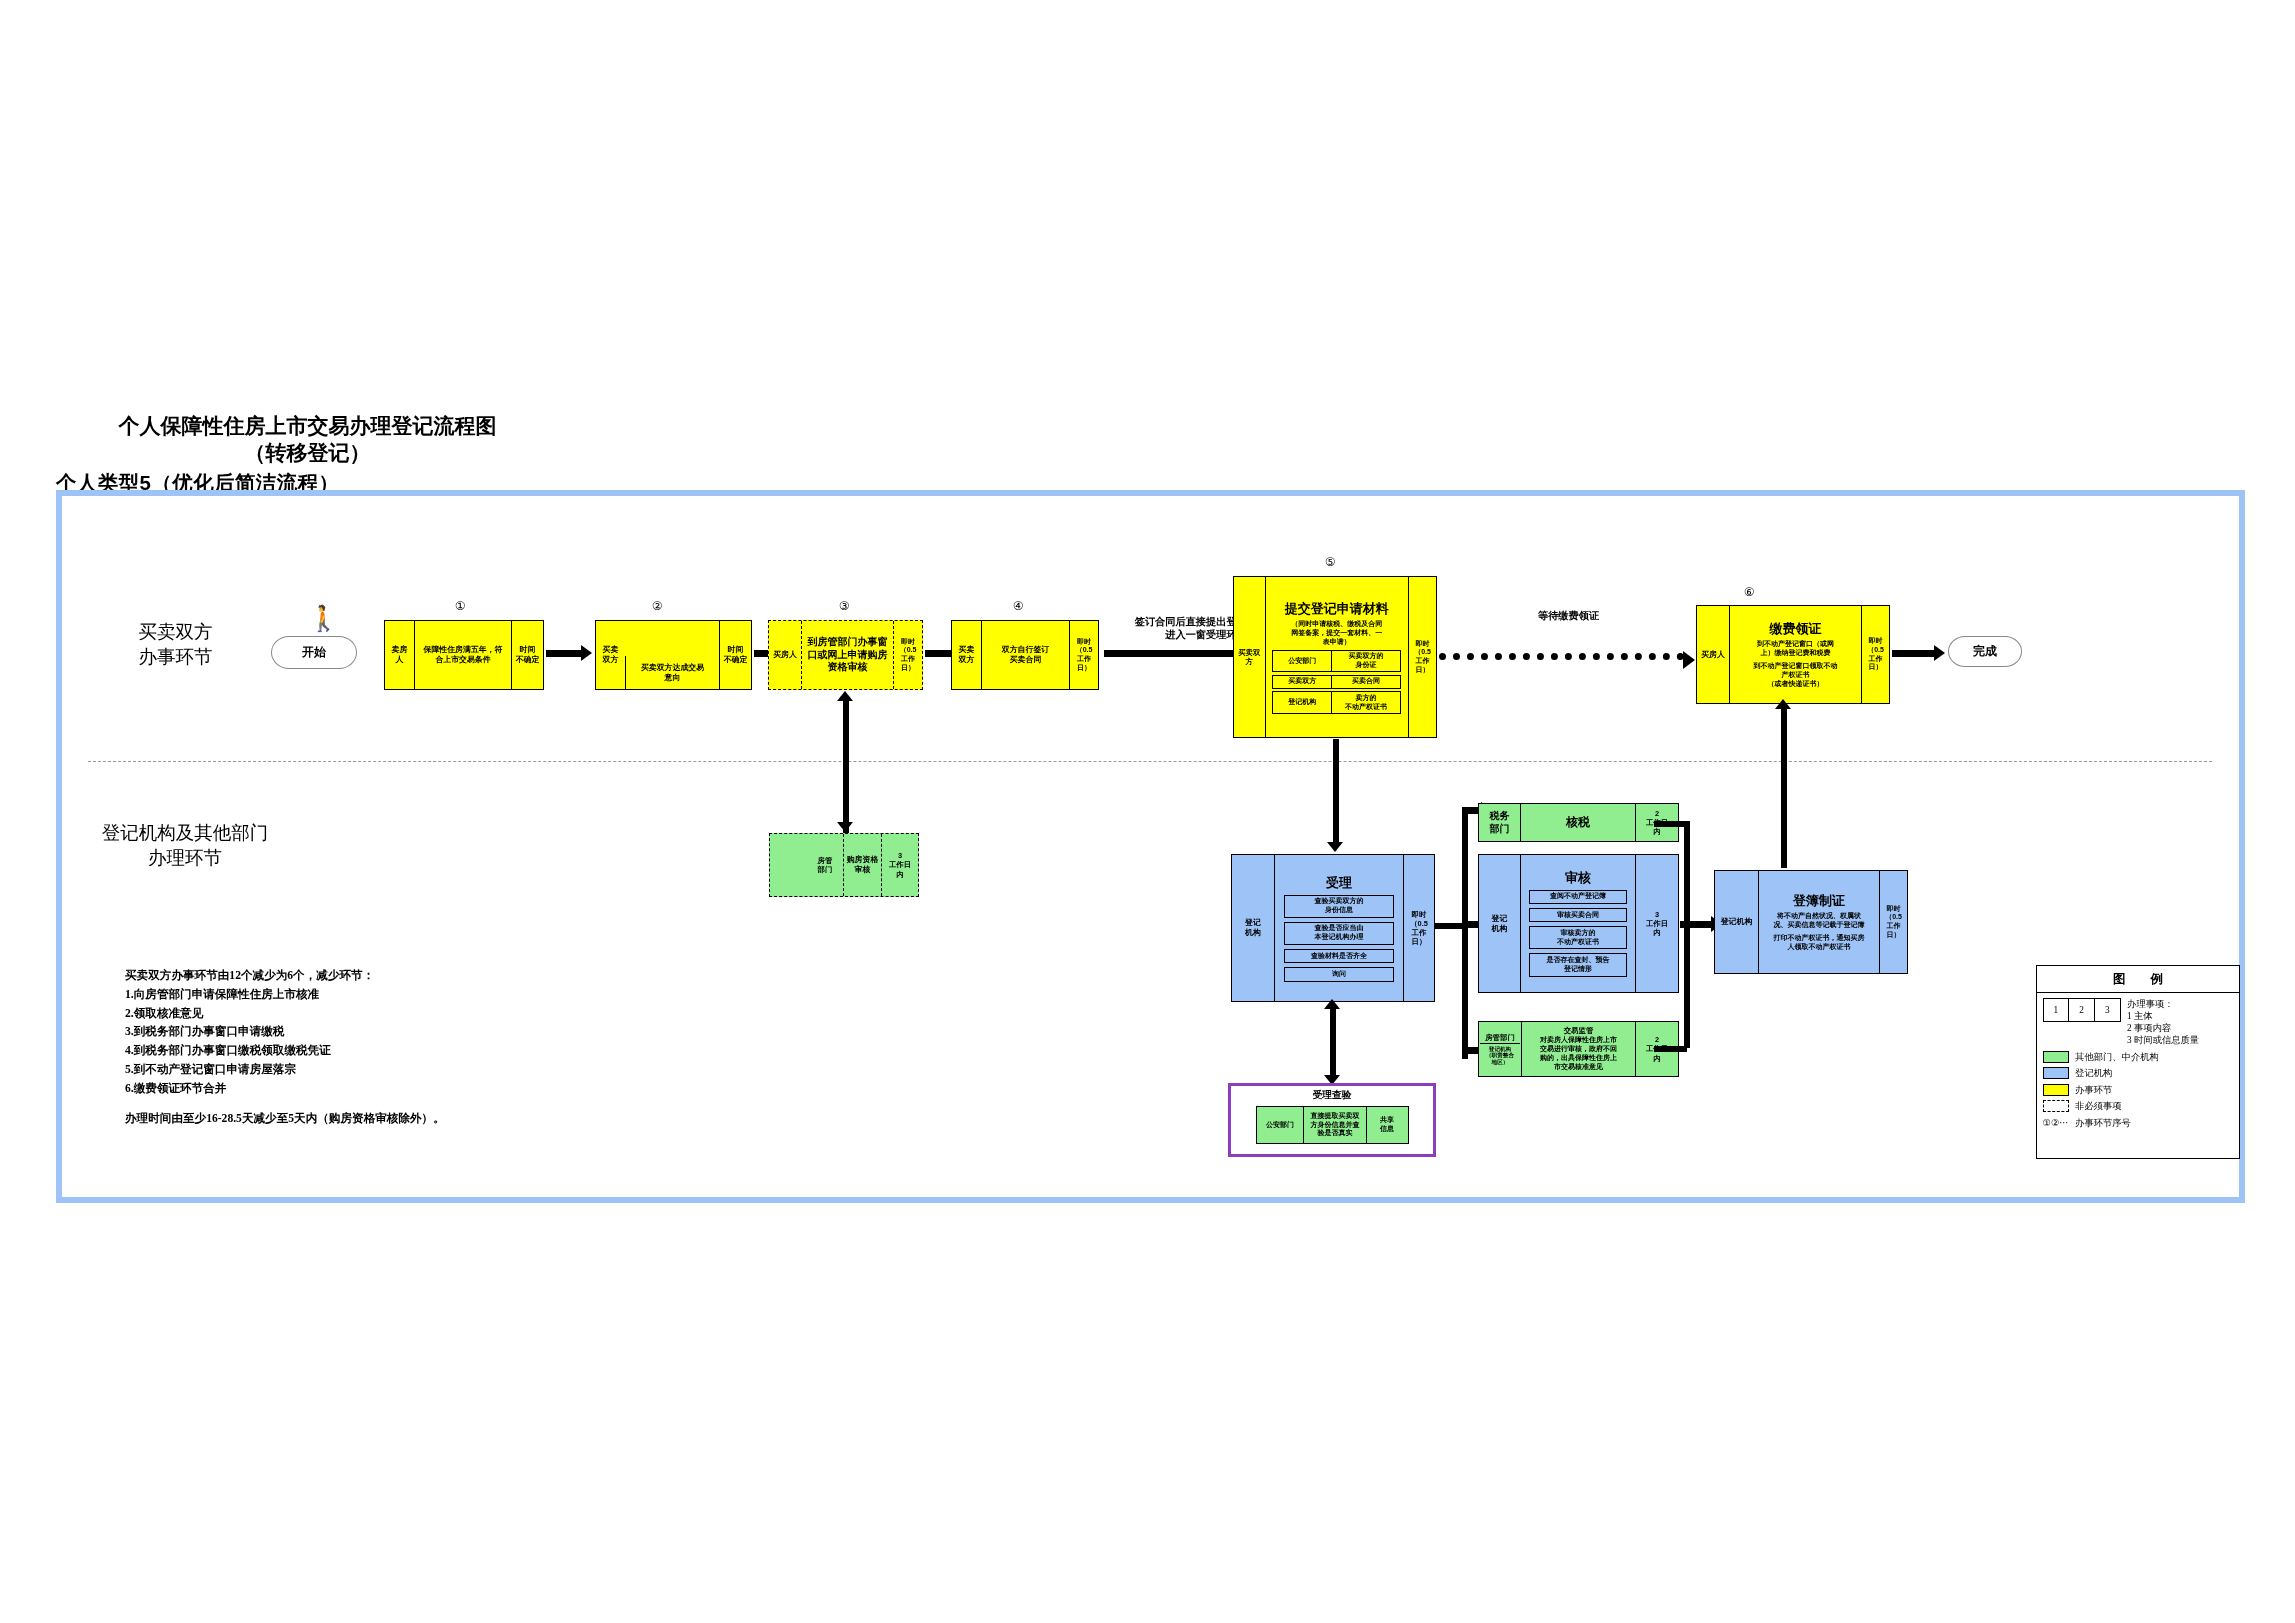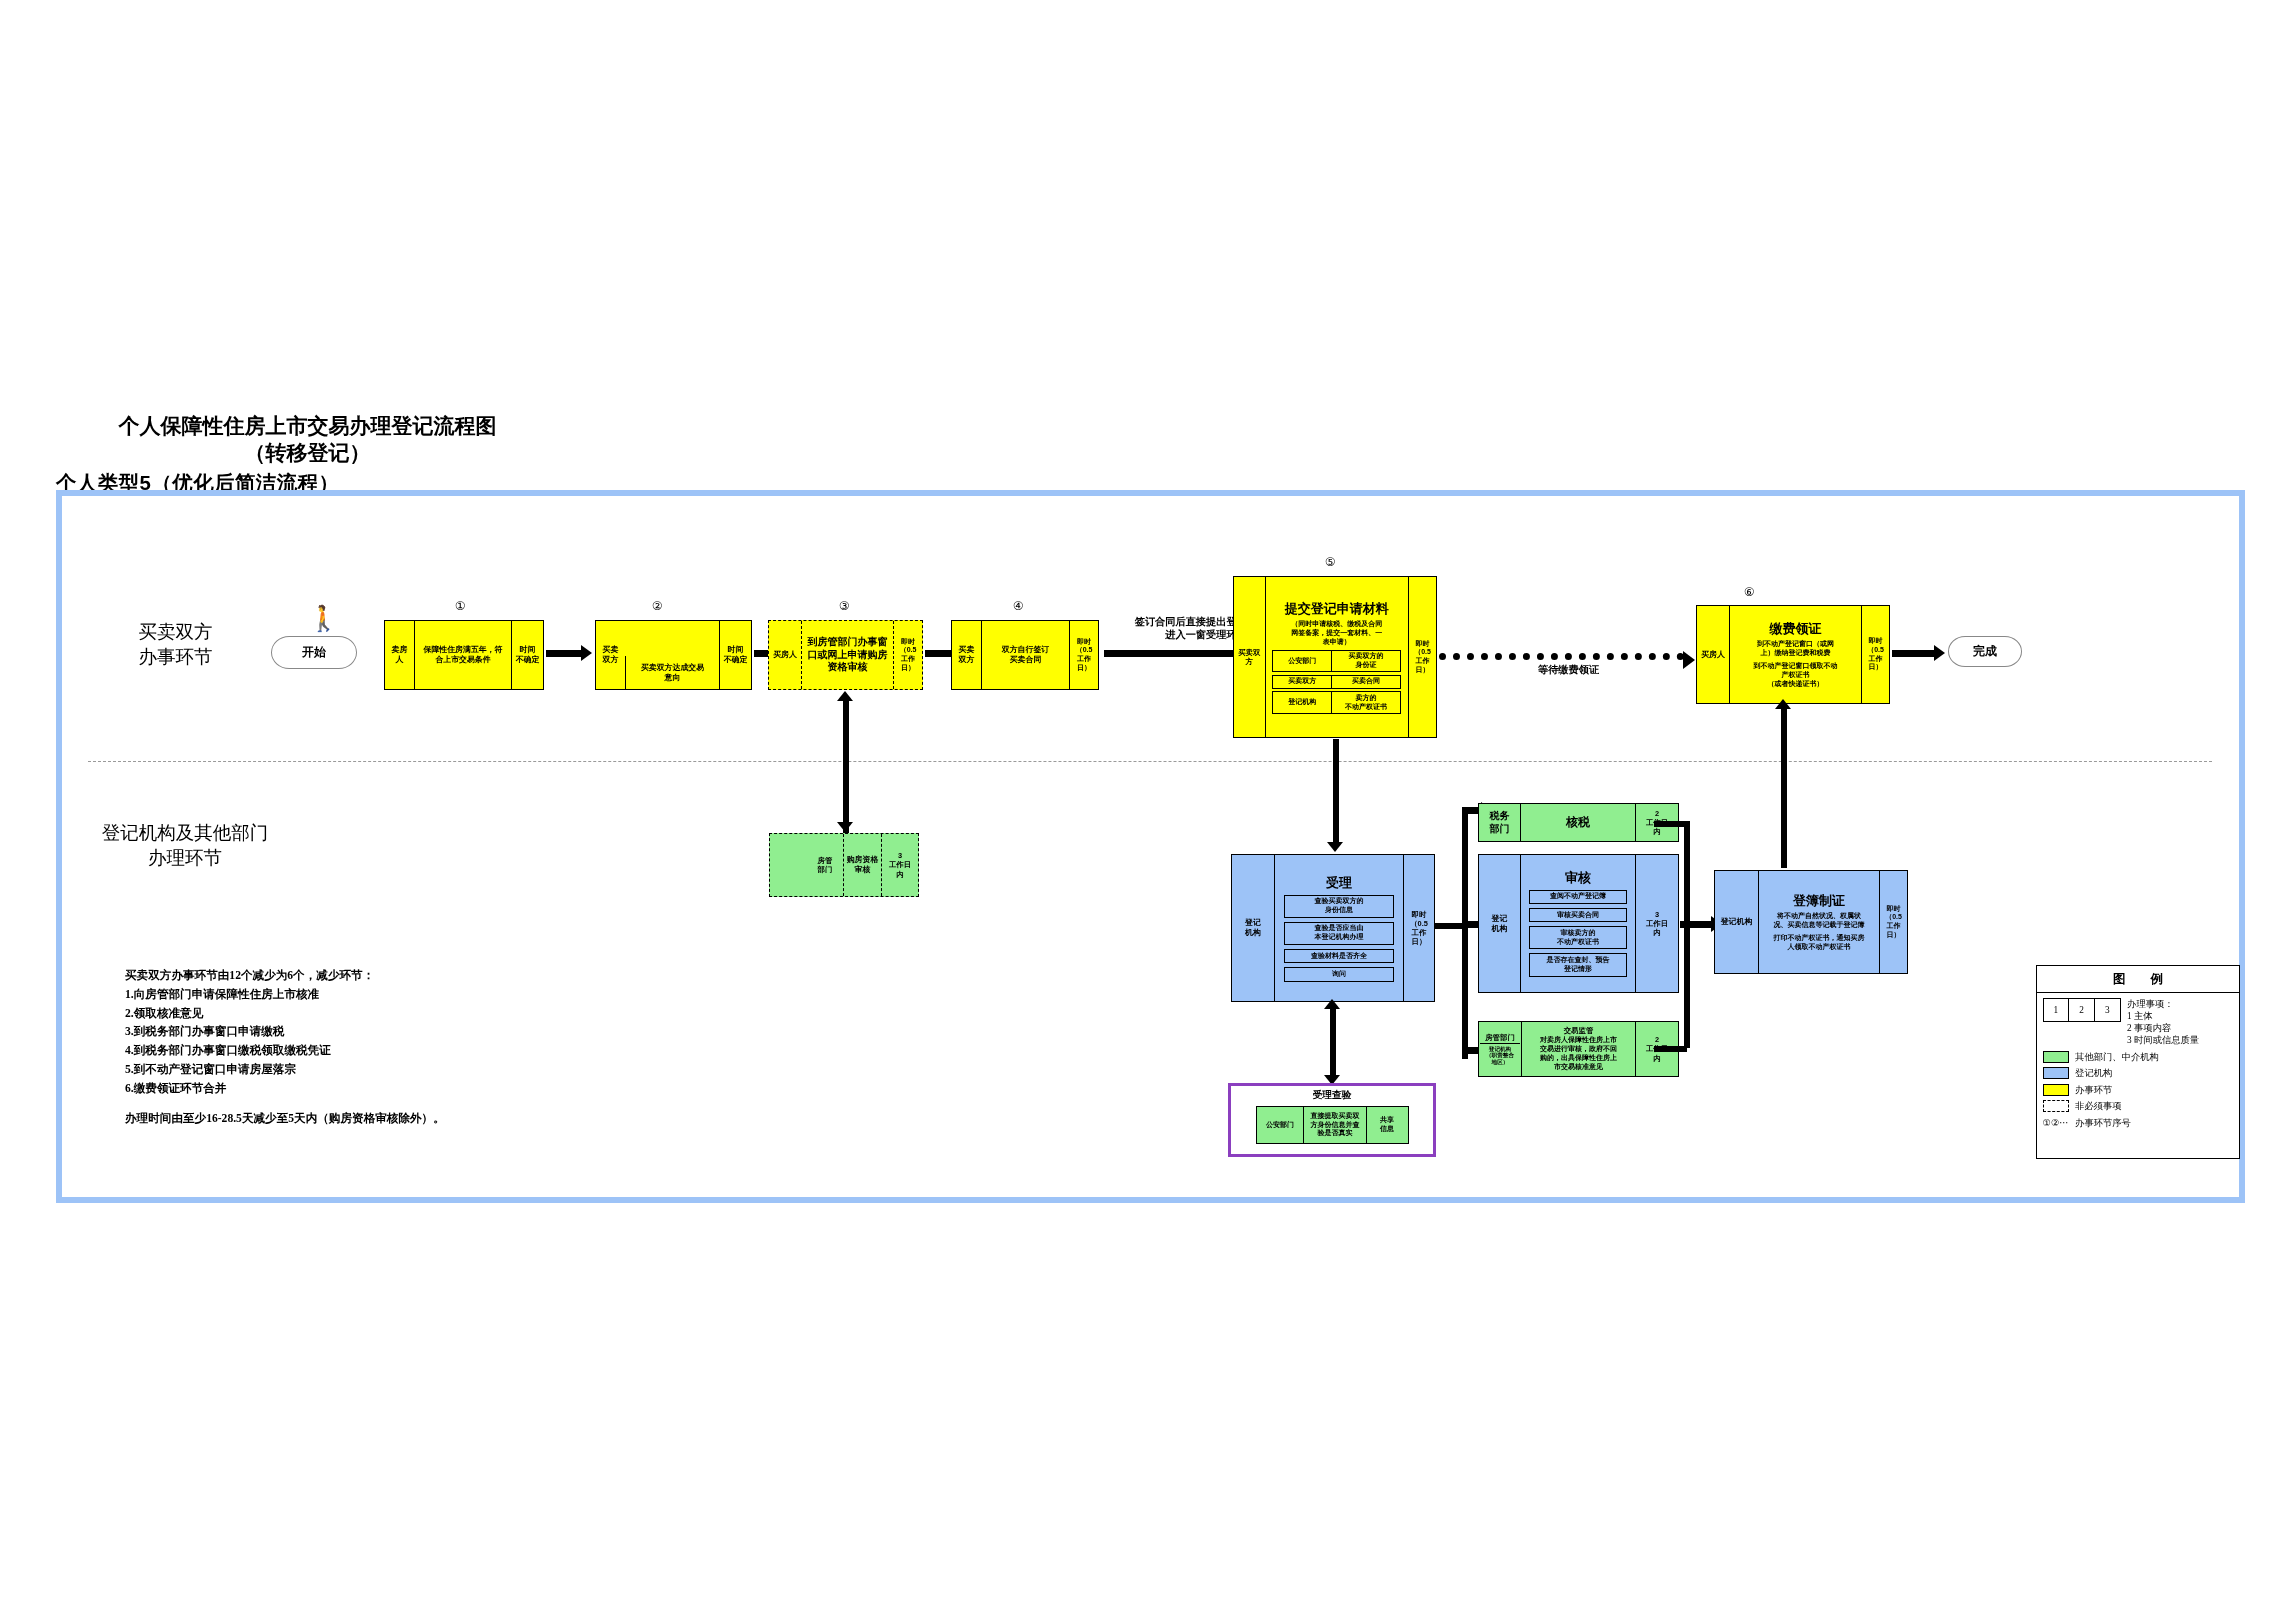--- a/index.html
+++ b/index.html
@@ -213,21 +213,21 @@
         <div class="sc" style="white-space:pre-line;">卖方的
 不动产权证书</div>
       </div>
     </div>
     <div class="cell time" style="width:28px;white-space:pre-line;font-size:7px;">即时
 （0.5
 工作
 日）</div>
   </div>
 
-  <div class="arrowlbl" style="left:1476px;top:663px;width:185px;">等待缴费领证</div>
+  <div class="arrowlbl" style="left:1476px;top:609px;width:185px;">等待缴费领证</div>
   <div class="dotted" style="left:1439px;top:653px;width:245px;"></div>
 
   <div class="stepno" style="left:1740px;top:585px;width:18.5px;">⑥</div>
   <div class="pbox" style="left:1696px;top:605px;width:194px;height:99px;">
     <div class="cell actor" style="width:32px;">买房人</div>
     <div class="cell body" style="padding:1.9px 2.8px;">
       <div class="hdr">缴费领证</div>
       <div class="sub" style="white-space:pre-line;margin-bottom:3.7px;">到不动产登记窗口（或网
 上）缴纳登记费和税费</div>
       <div class="sub" style="white-space:pre-line;">到不动产登记窗口领取不动

